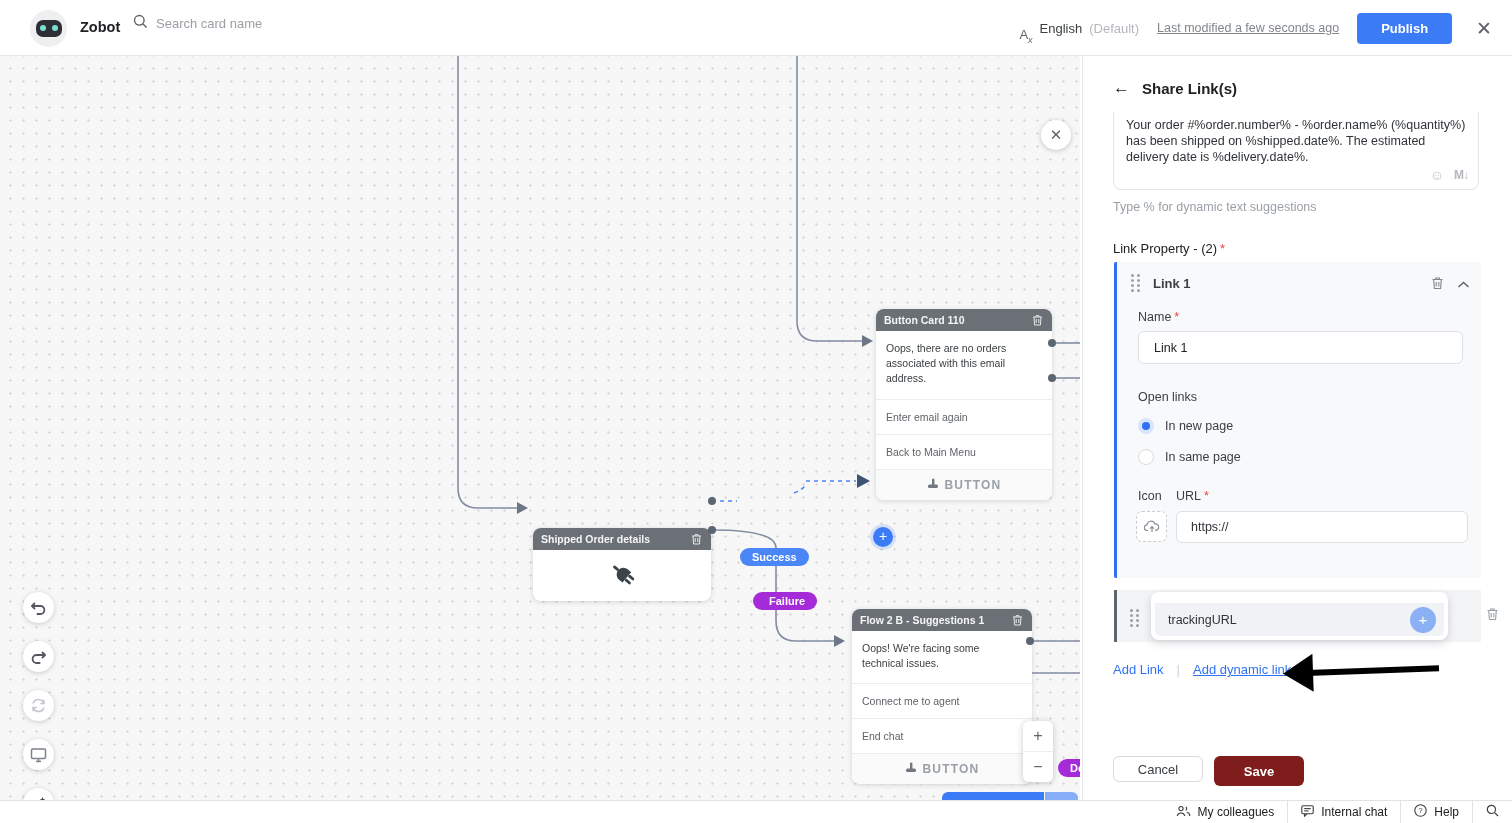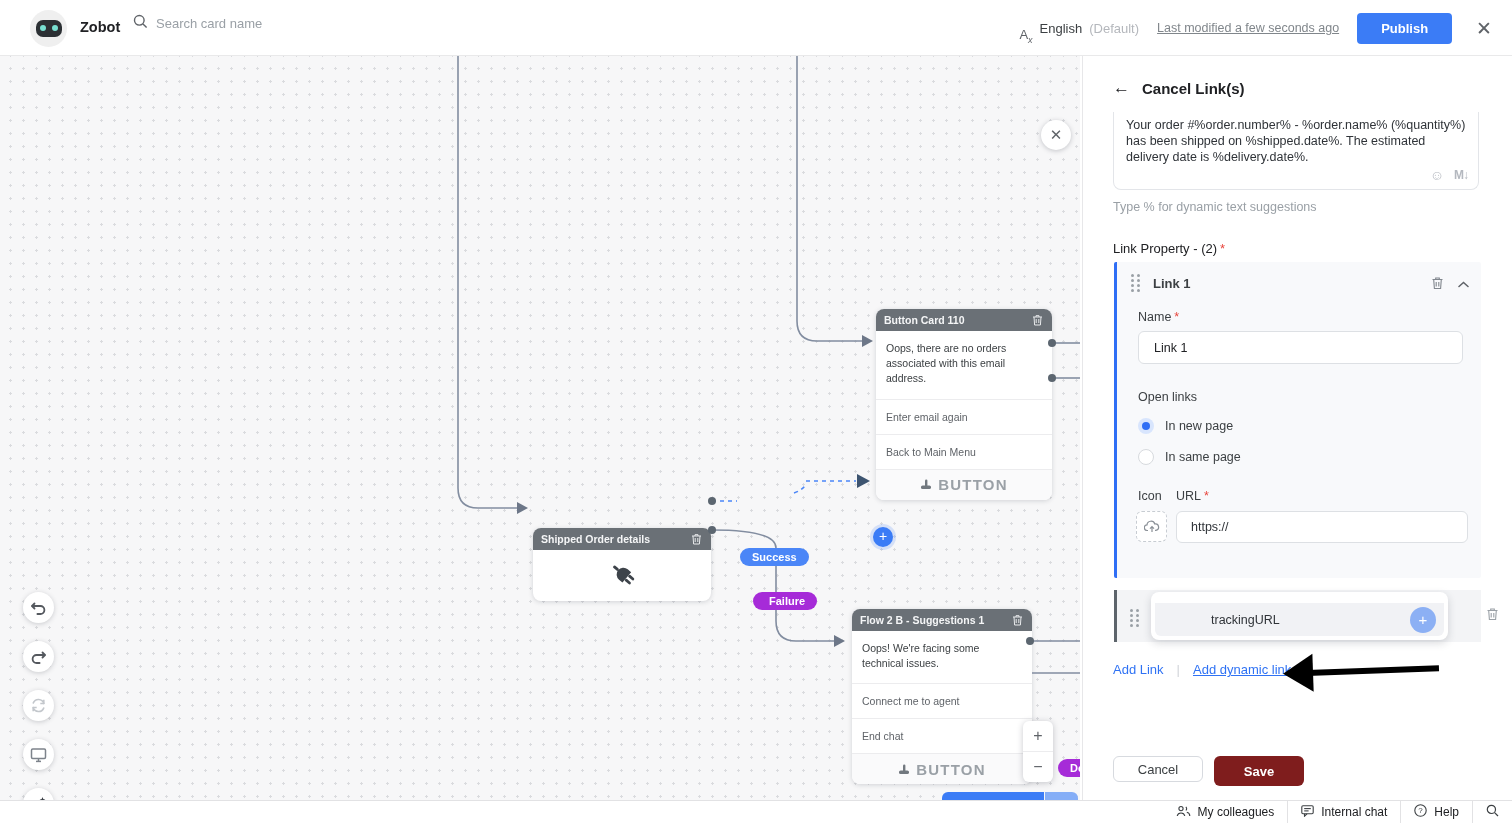--- a/index.html
+++ b/index.html
@@ -41,21 +41,21 @@
 
   .node { position:absolute; background:#fff; border-radius:8px; box-shadow:0 1px 5px rgba(40,45,60,.18); z-index:4; }
   .node-header { background:#6a7076; border-radius:8px 8px 0 0; height:22px; display:flex; align-items:center;
             padding:0 8px; color:#f5f6f7; font-size:10.5px; font-weight:bold; }
   .node-header .spacer { flex:1; }
   .node-msg { padding:10px 10px 12px 10px; font-size:10.5px; color:#3c4043; line-height:1.45; }
   .node-row { border-top:1px solid #ececee; height:35px; display:flex; align-items:center; padding:0 10px;
             font-size:10.5px; color:#5f6368; }
   .node-footer { border-top:1px solid #ececee; background:#fafafb; border-radius:0 0 8px 8px; height:31px;
             display:flex; align-items:center; justify-content:center; gap:6px; color:#9aa0a6;
-            font-size:15px; letter-spacing:1.2px; font-weight:bold; }
+            font-size:12px; letter-spacing:1.2px; font-weight:bold; }
   .trash-w { width:14px; height:14px; display:inline-flex; align-items:center; justify-content:center; cursor:pointer; }
 
   .badge { position:absolute; z-index:8; color:#fff; font-size:11px; font-weight:bold; padding:3px 12px;
            border-radius:10px; }
   .badge.success { background:#4b86f7;text-align:center; }
   .badge.failure { background:#a62bd8;padding-left:16px; }
   .badge.default { background:#a62bd8; }
 
   .plus-node { position:absolute; left:873px; top:471px; width:20px; height:20px; border-radius:50%;
            background:#3b7cf6; color:#fff; font-size:14px; line-height:19px; text-align:center; z-index:8;
@@ -126,21 +126,21 @@
   .url-input { position:absolute; left:59px; top:249px; width:292px; height:32px; border:1px solid #dde0e4;
            border-radius:6px; background:#fff; font-size:12.5px; color:#2f3338; padding:0 14px; outline:none;
            font-family:"Liberation Sans", sans-serif; }
 
   .track-strip { position:absolute; left:31px; top:534px; width:367px; height:52px; background:#f3f4f6;
            border-left:3px solid #5d646b; }
   .track-card { position:absolute; left:34px; top:2px; width:297px; height:48px; background:#fff;
            border-radius:8px; box-shadow:0 3px 9px rgba(40,45,60,.18); overflow:hidden; }
   .track-inner { position:absolute; left:4px; right:4px; bottom:4px; top:11px; background:#f1f2f5;
            border-radius:0 0 6px 6px; display:flex; align-items:center; padding:0 8px 0 13px; }
-  .track-text { font-size:12.5px; color:#2f3338;margin-left:43px; }
+  .track-text { font-size:12.5px; color:#2f3338; }
   .track-plus { margin-left:auto; width:26px; height:26px; border-radius:50%; background:#8cb0f4; color:#fff;
            font-size:15px; line-height:25px; text-align:center; cursor:pointer; }
   .track-trash { position:absolute; left:368px; top:17px; }
   .track-dots { position:absolute; left:13px; top:19px; }
 
   .addlink-row { position:absolute; left:30px; top:606px; display:flex; align-items:center; gap:13px;
            font-size:13px; }
   .link-blue { color:#2f72f4; cursor:pointer; }
   .link-blue.ul { text-decoration:underline; }
   .pipe { color:#d0d3d8; }
@@ -352,21 +352,21 @@
       <div class="testbot-main">Test your bot</div>
       <div class="testbot-eye">
         
       </div>
     </div>
   </div>
 
   <div class="panel">
     <div class="panel-header">
       <span class="back-arrow">←</span>
-      <span class="panel-title">Cancel Link(s)</span>
+      <span class="panel-title">Share Link(s)</span>
     </div>
 
     <div class="msg-box">
       <div class="msg-text">Your order #%order.number% - %order.name% (%quantity%) has been shipped on %shipped.date%. The estimated delivery date is %delivery.date%.</div>
       <div class="msg-icons">
         <span class="emoji-ic">☺</span>
         <span class="md-ic">M↓</span>
       </div>
     </div>
     <div class="hint">Type % for dynamic text suggestions</div>

